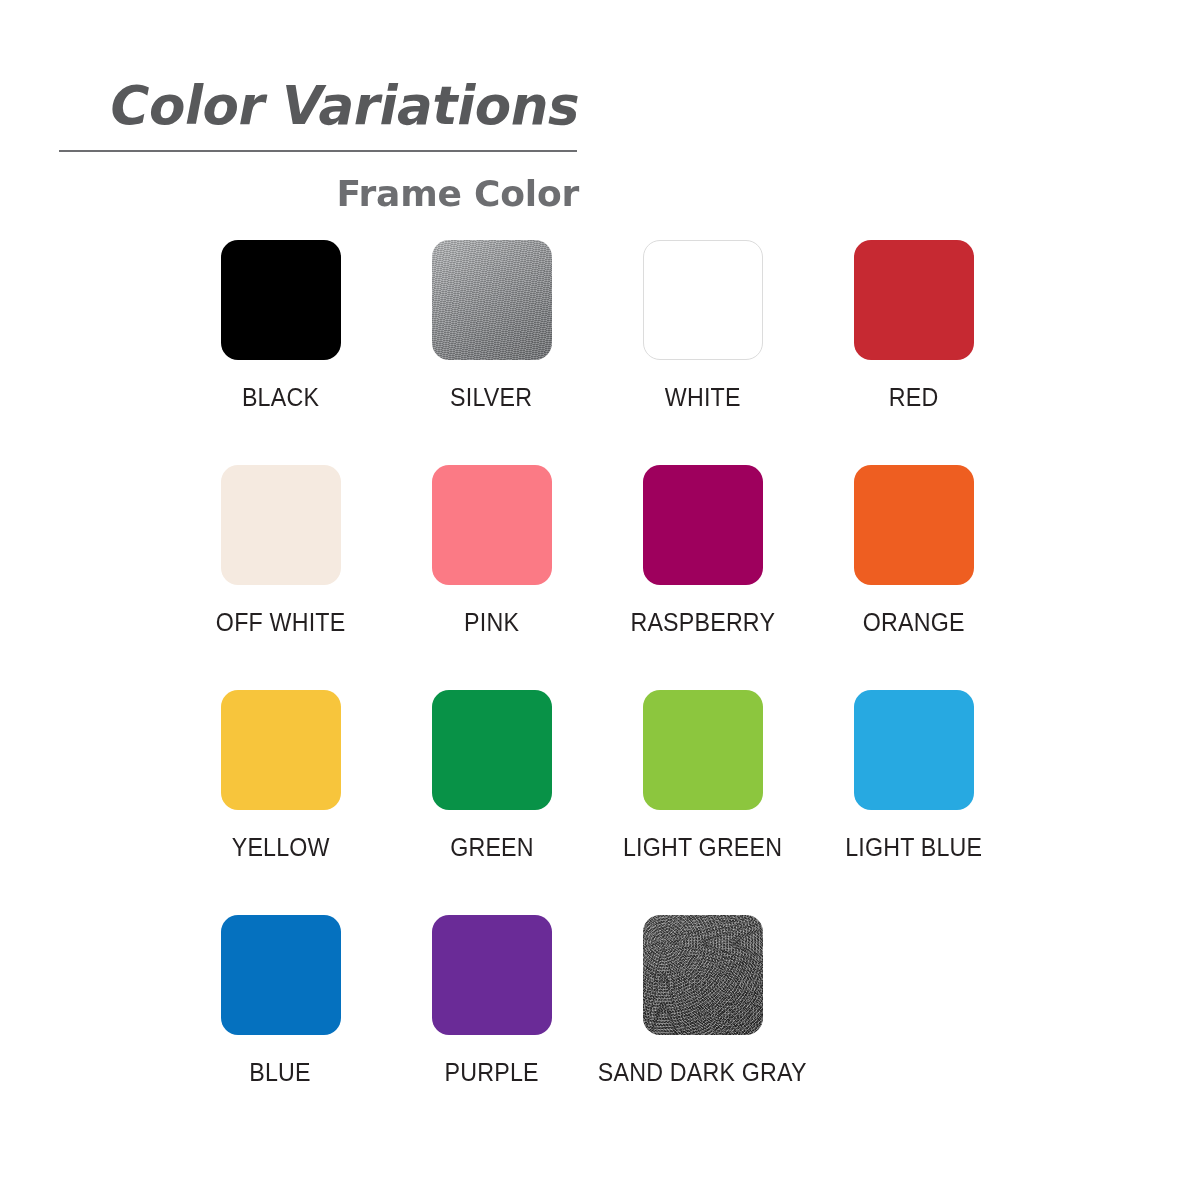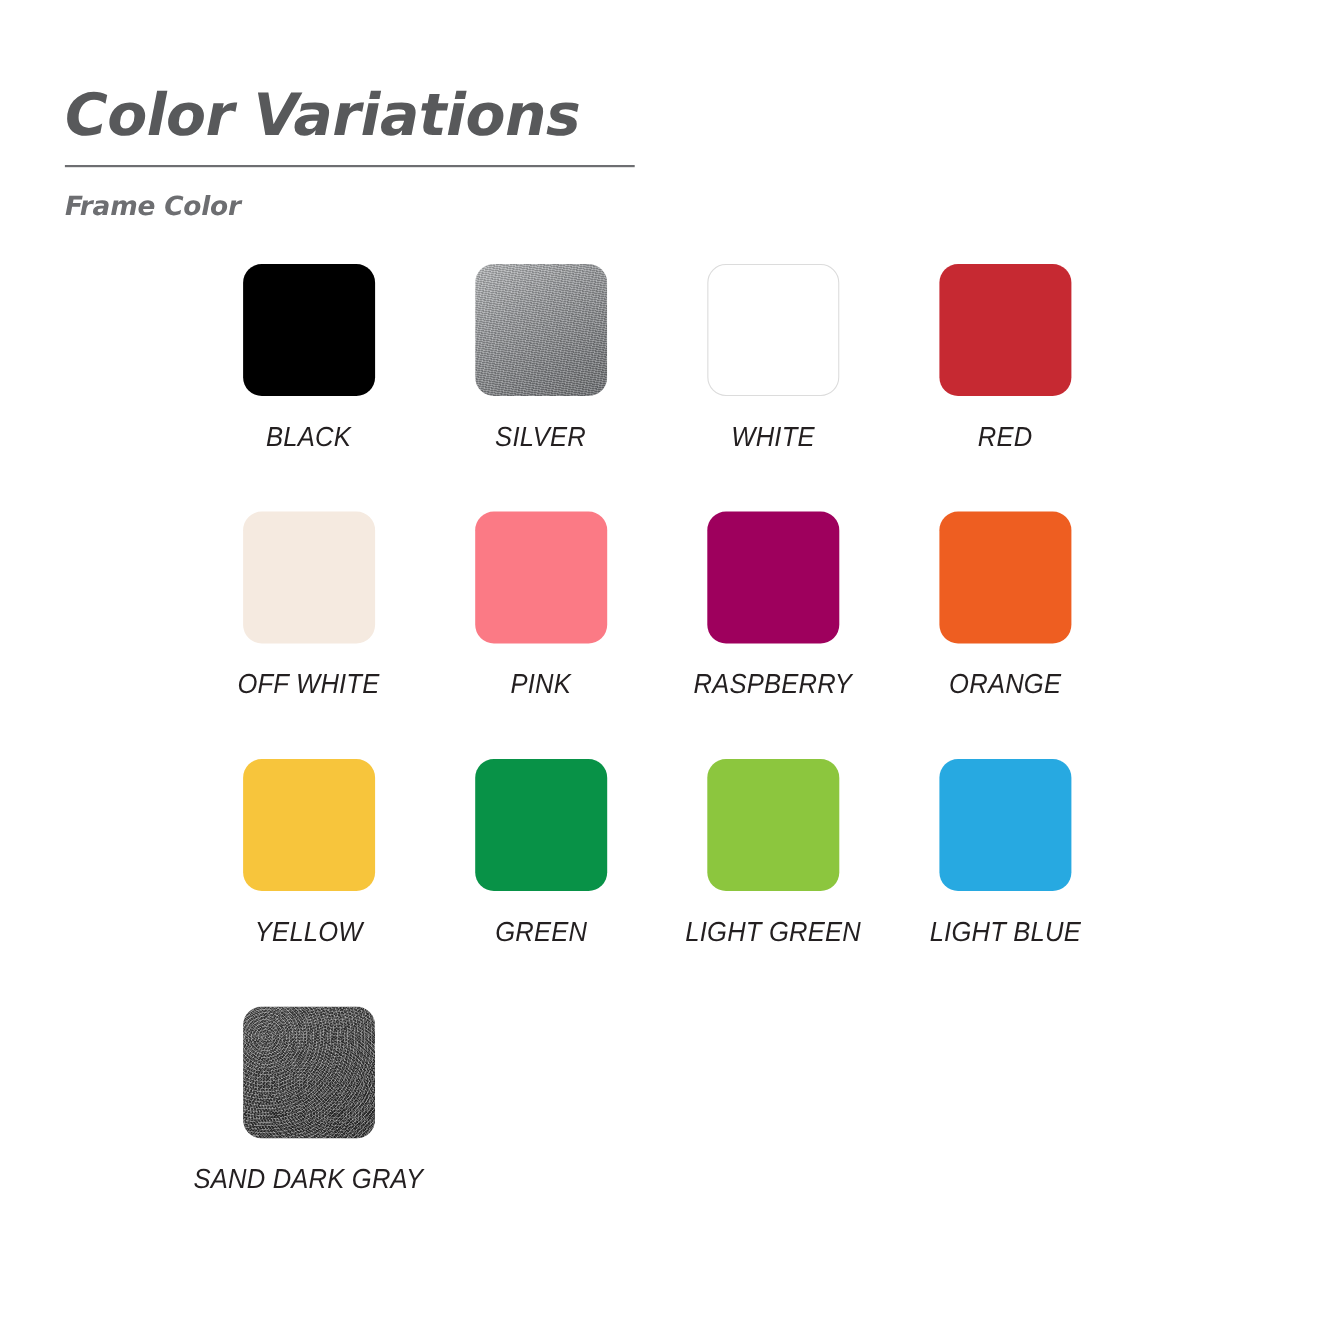--- a/index.html
+++ b/index.html
@@ -10,20 +10,21 @@
     background: #ffffff;
     font-family: "Liberation Sans", sans-serif;
     overflow: hidden;
   }
 
   .page {
     position: relative;
     width: 1128px;
     height: 1201px;
     background: #ffffff;
+    text-align: right;
   }
 
   
   .header {
     position: absolute;
     left: 59px;
     top: 78px;
     width: 520px;
   }
 
@@ -41,44 +42,42 @@
   .title-rule {
     margin-top: 16px;
     width: 518px;
     height: 2px;
     background: #6D6E71;
   }
 
   .subtitle {
     margin-top: 21px;
     font-family: "DejaVu Sans", sans-serif;
-    font-size: 24px;
+    font-size: 36px;
     font-weight: bold;
     color: #6D6E71;
     letter-spacing: -0.2px;
     white-space: nowrap;
-    font-style: italic;
   }
 
   
   .grid {
     position: absolute;
     left: 175px;
     top: 240px;
     width: 845px;
     display: grid;
     grid-template-columns: repeat(4, 211px);
     grid-auto-rows: 225px;
   }
 
   .cell {
     display: flex;
     flex-direction: column;
     align-items: center;
-    font-style: italic;
   }
 
   .swatch {
     width: 120px;
     height: 120px;
     border-radius: 17px;
     position: relative;
     overflow: hidden;
   }
 
@@ -184,18 +183,26 @@
       </div>
       <div class="cell">
         <div class="swatch" style="background: rgb(140, 198, 62);"></div>
         <div class="label" style="color: rgb(35, 31, 32);">LIGHT GREEN</div>
       </div>
       <div class="cell">
         <div class="swatch" style="background: rgb(39, 169, 225);"></div>
         <div class="label" style="color: rgb(35, 31, 32);">LIGHT BLUE</div>
       </div>
       <div class="cell">
+        <div class="swatch" style="background: rgb(5, 113, 191);"></div>
+        <div class="label" style="color: rgb(35, 31, 32);">BLUE</div>
+      </div>
+      <div class="cell">
+        <div class="swatch" style="background: rgb(106, 43, 151);"></div>
+        <div class="label" style="color: rgb(35, 31, 32);">PURPLE</div>
+      </div>
+      <div class="cell">
         <div class="swatch tex-speckle"></div>
         <div class="label" style="color: rgb(35, 31, 32);">SAND DARK GRAY</div>
       </div>
     </div>
 
 </div>
 
 </body></html>

